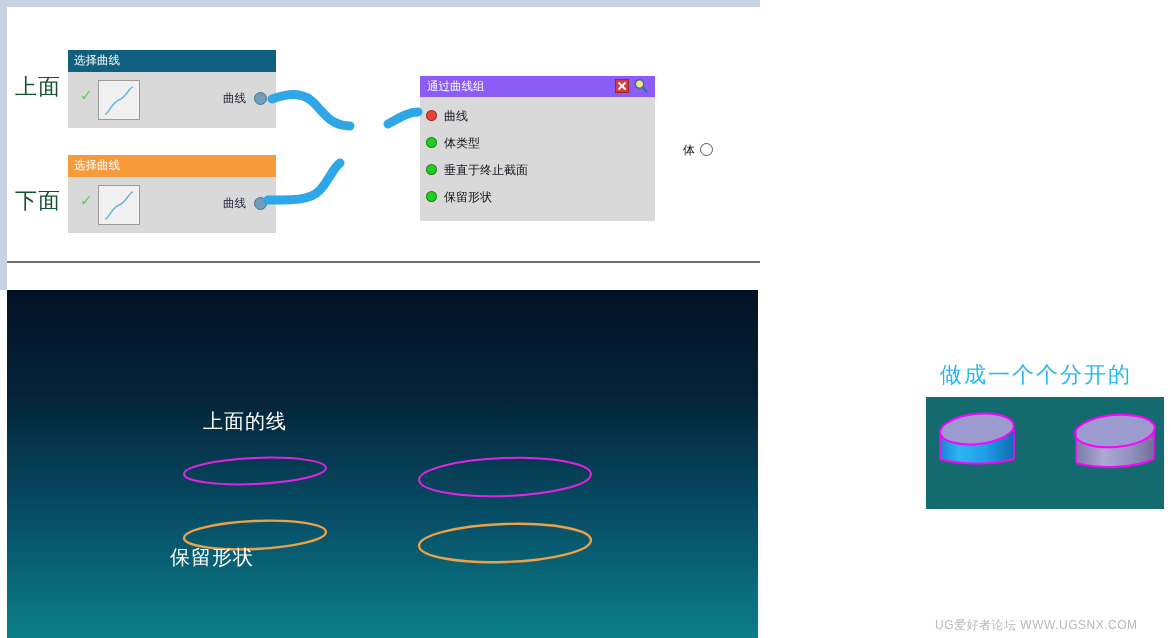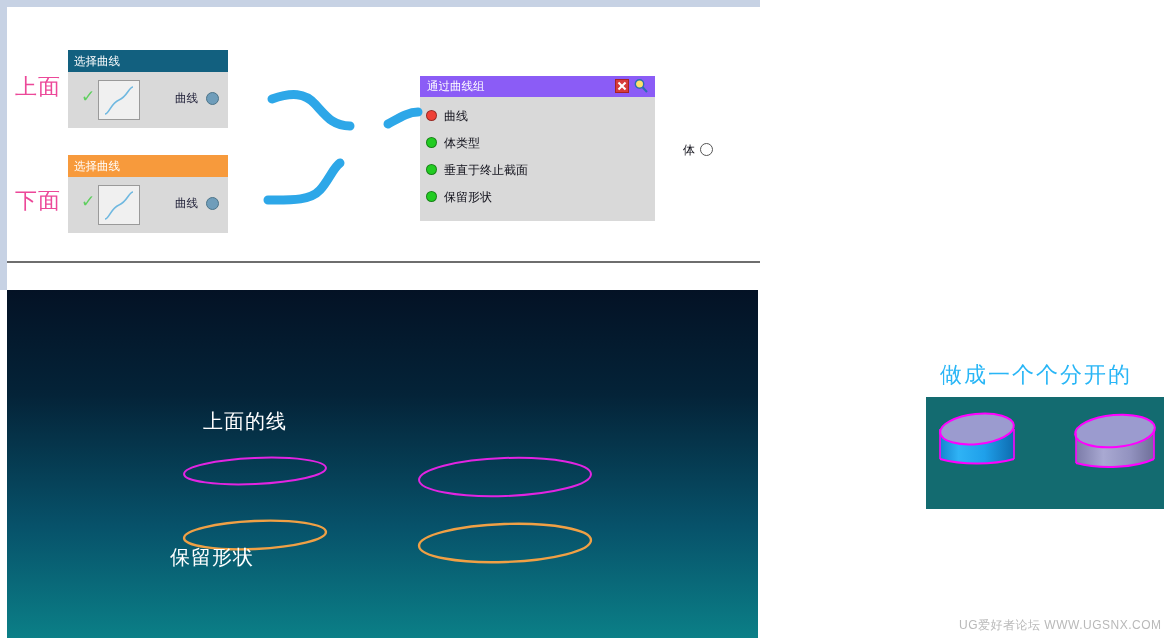--- a/index.html
+++ b/index.html
@@ -25,27 +25,27 @@
     font-size:23px;color:#29b6f6;letter-spacing:1px;
     white-space:nowrap;font-weight:400;
   }
   .side-title{
     position:absolute;left:940px;top:360px;
     font-size:22px;color:#29b6f6;letter-spacing:2px;white-space:nowrap;
   }
 
   
   .side-label{
-    position:absolute;font-size:22px;color:#ec4899;white-space:nowrap;letter-spacing:1px;
+    position:absolute;font-size:22px;color:#14532d;white-space:nowrap;letter-spacing:1px;
   }
   .side-label.upper{left:15px;top:72px;}
   .side-label.lower{left:15px;top:186px;}
 
   
-  .node{position:absolute;width:160px;background:#d9d9d9;}
+  .node{position:absolute;width:208px;background:#d9d9d9;font-family:Liberation Mono, monospace;}
   .node .node-head{
     height:22px;line-height:22px;padding-left:6px;
     font-size:11.5px;color:#ffffff;box-sizing:border-box;white-space:nowrap;
   }
   .node.teal  .node-head{background:#12607f;}
   .node.orange .node-head{background:#f79a3c;}
   .node .node-body{height:56px;position:relative;}
   .node .tick{
     position:absolute;left:13px;top:16px;font-size:17px;color:#5fcf5f;line-height:1;
   }
@@ -242,15 +242,15 @@
       <g>
         <path d="M150 36 L150 66 A56 20 0 0 0 228 62 L228 32 Z" fill="url(#gGrey)"></path>
         <path d="M150 66 A56 20 0 0 0 228 62" fill="none" stroke="#ff00ff" stroke-width="2"></path>
         <ellipse cx="189" cy="34" rx="40" ry="16" fill="#9b9bcf" stroke="#ff00ff" stroke-width="2" transform="rotate(-5 189 34)"></ellipse>
         <line x1="150" y1="36" x2="150" y2="66" stroke="#ff00ff" stroke-width="1.6"></line>
         <line x1="228" y1="32" x2="228" y2="62" stroke="#ff00ff" stroke-width="1.6"></line>
       </g>
     </svg>
   </div>
 
-  <div style="position:absolute;left:935px;top:617px;font-size:12px;color:#b9b9b9;letter-spacing:.5px;white-space:nowrap;margin-left:24px;">UG爱好者论坛 WWW.UGSNX.COM</div>
+  <div style="position:absolute;left:935px;top:617px;font-size:12px;color:#b9b9b9;letter-spacing:.5px;white-space:nowrap;">UG爱好者论坛 WWW.UGSNX.COM</div>
 
 </div>
 
 </body></html>

